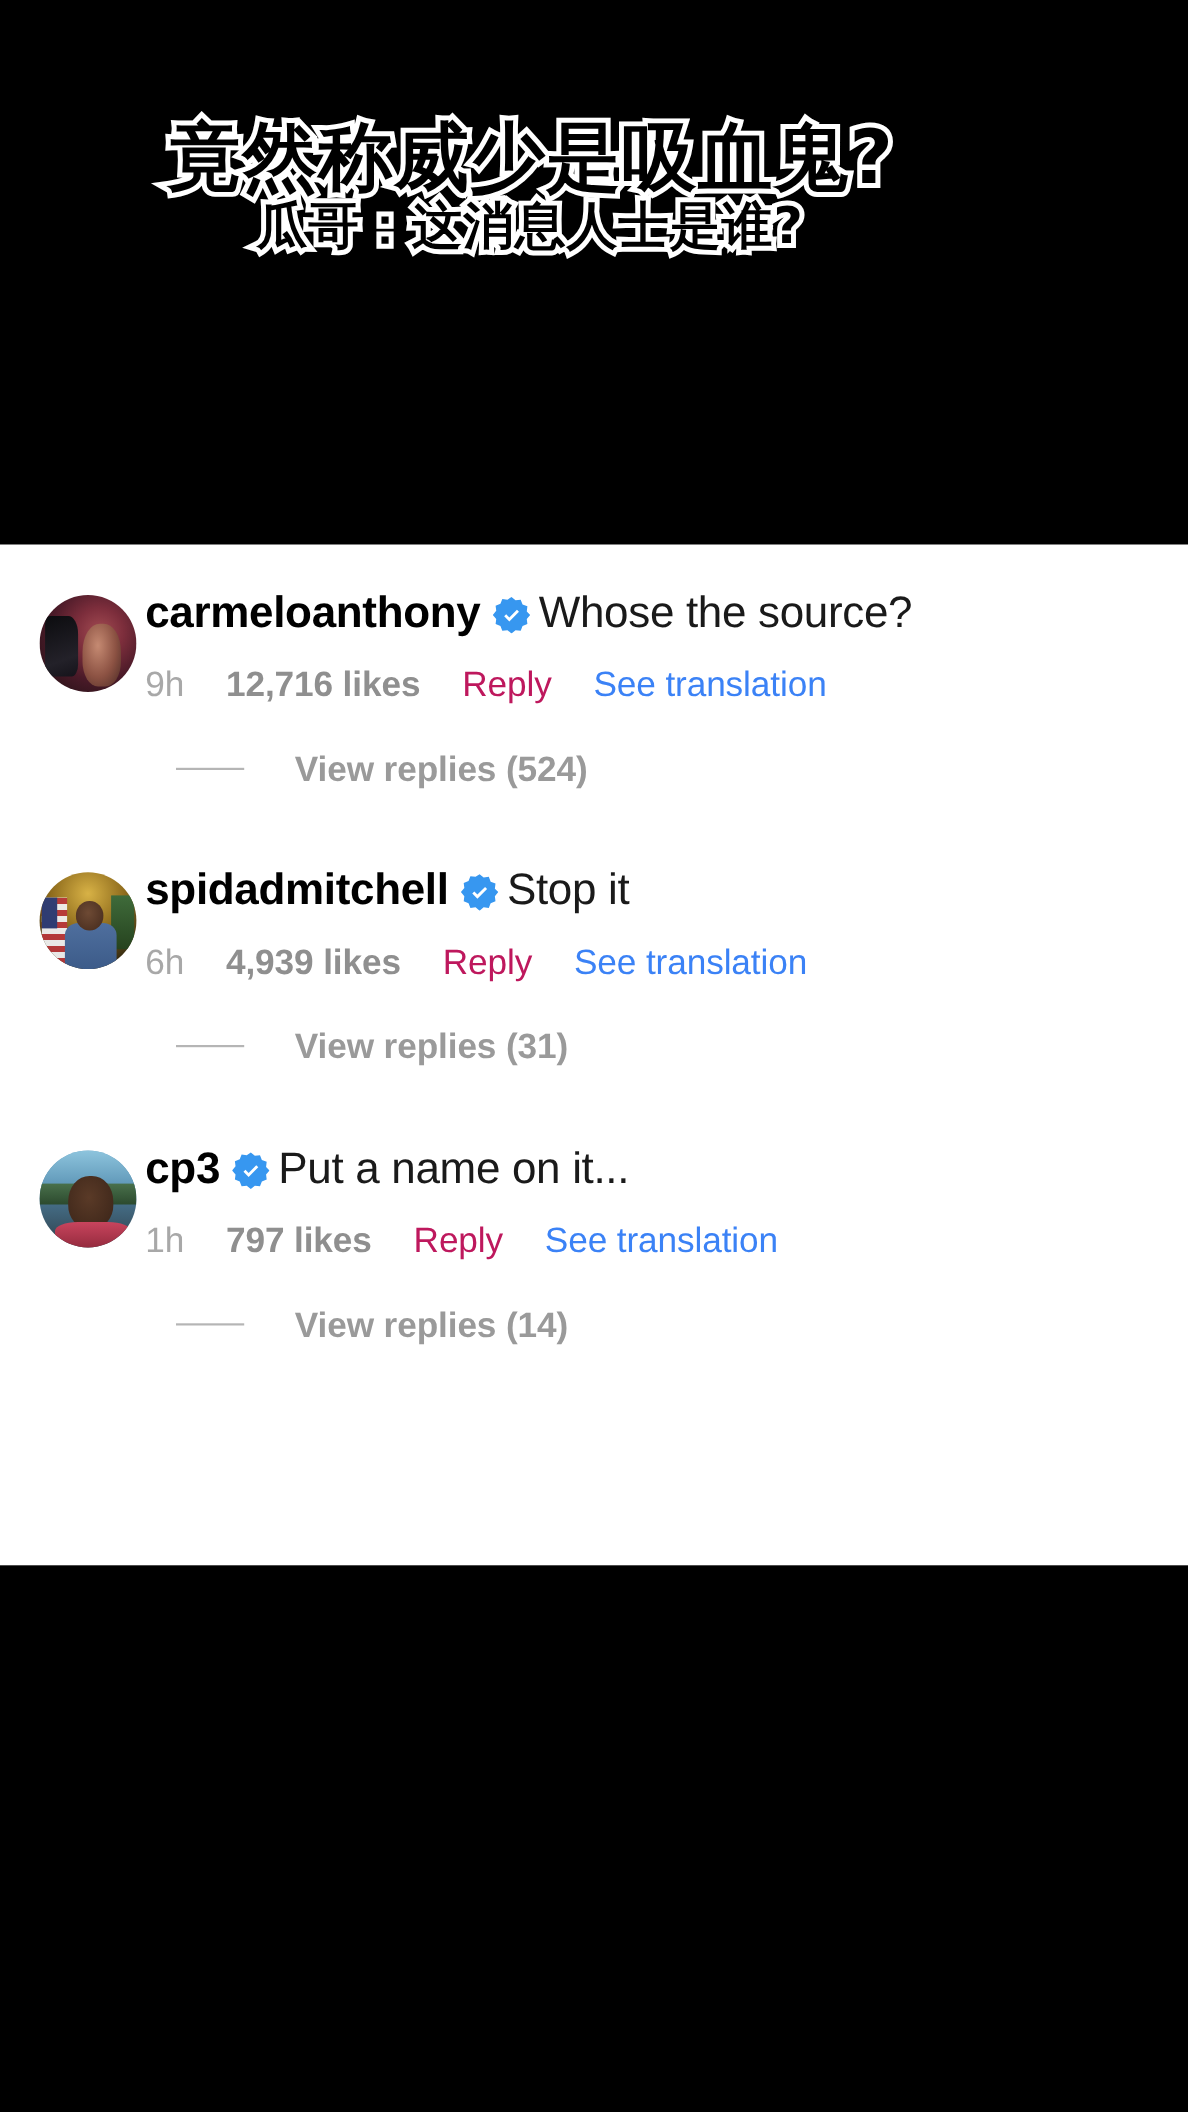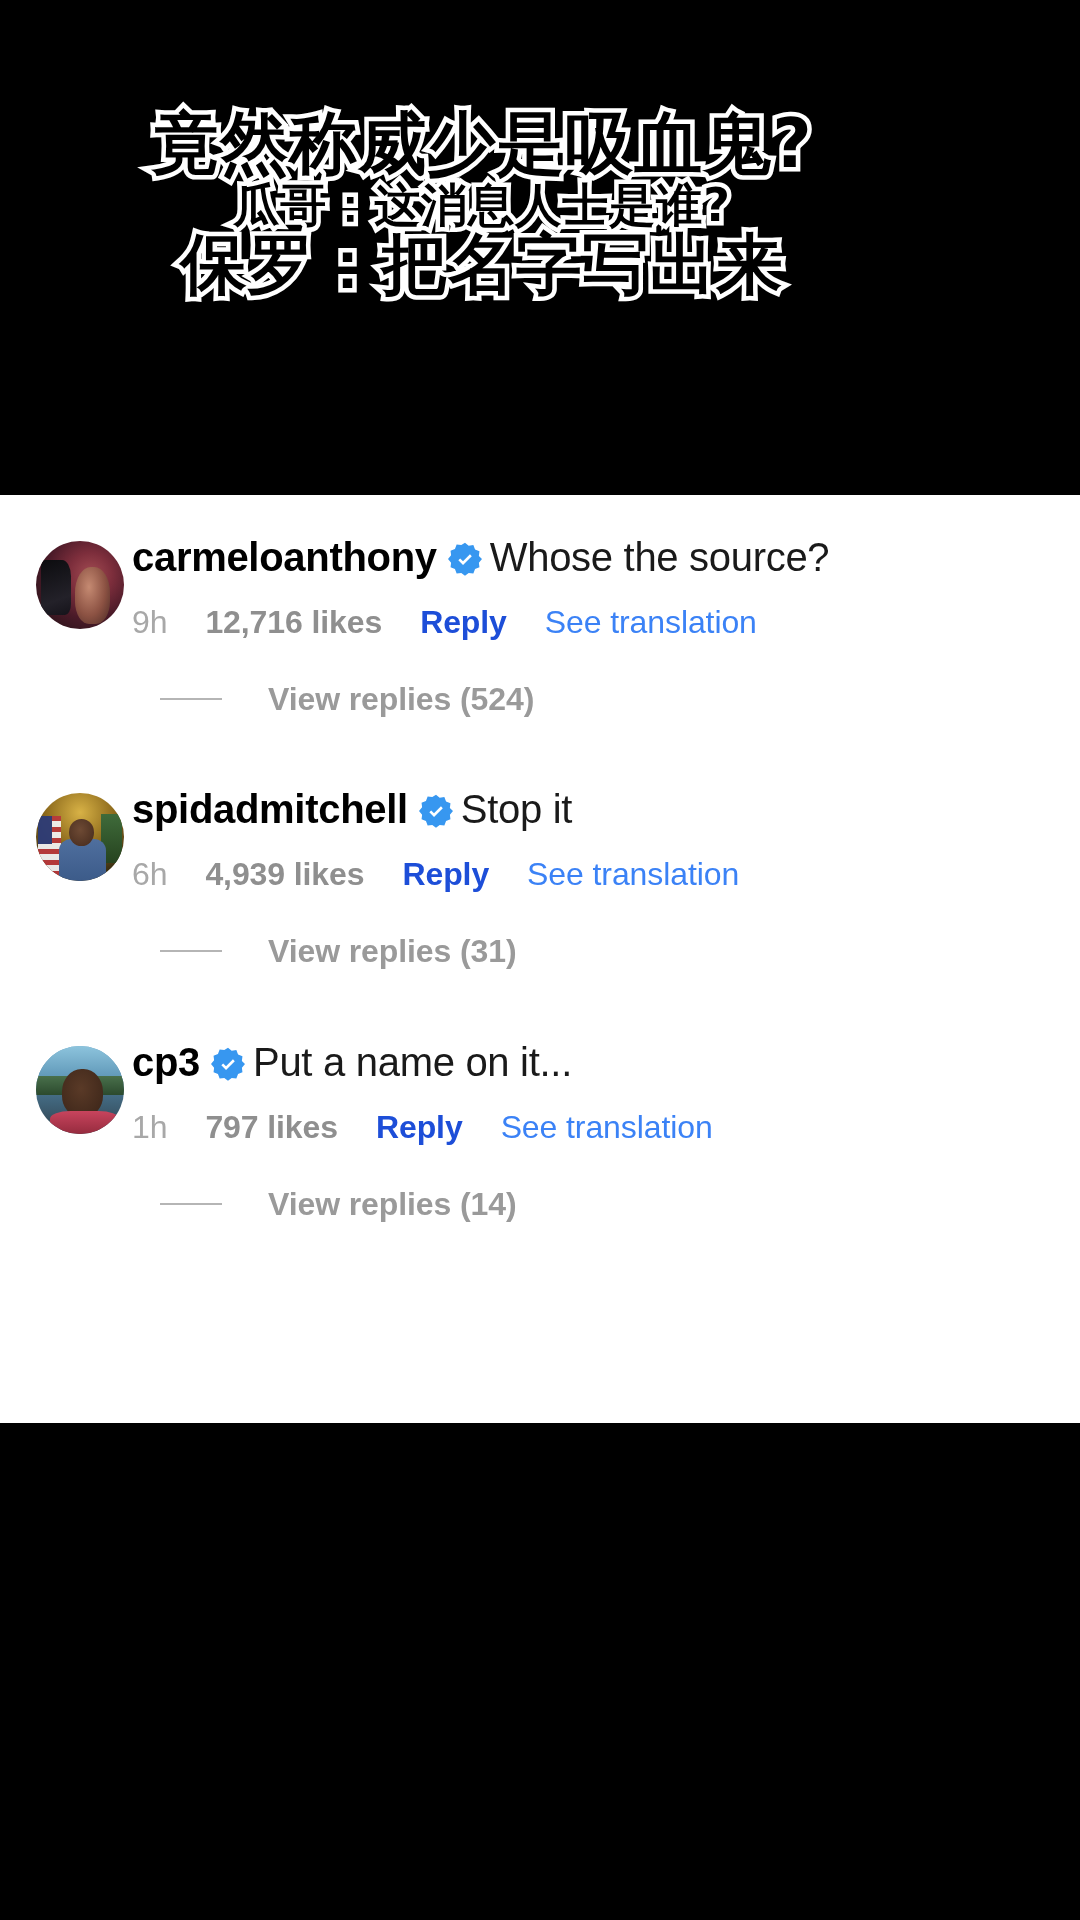--- a/index.html
+++ b/index.html
@@ -221,21 +221,21 @@
   .meta-row {
     display: flex;
     align-items: baseline;
     margin-top: 24px;
     color: #9a9a9a;
     font-size: 32px;
     letter-spacing: -0.1px;
   }
   .meta-item { margin-right: 38px; white-space: nowrap; }
   .meta-item.likes { font-weight: 700; color: #8f8f8f; }
-  .meta-item.reply { font-weight: 700; color: #1d4ed8; }
+  .meta-item.reply { font-weight: 400; color: #be185d; }
   .meta-item.translate { font-weight: 400; color: #3b82f6; }
   .meta-item.time { color: #a8a8a8; font-weight: 400; }
 
   .replies-row {
     display: flex;
     align-items: center;
     margin-top: 40px;
     margin-left: 160px;
   }
   .replies-dash {
@@ -256,21 +256,20 @@
   .c1 { position: absolute; top: 40px; left: 0; width: 100%; }
   .c2 { position: absolute; top: 292px; left: 0; width: 100%; }
   .c3 { position: absolute; top: 545px; left: 0; width: 100%; }
 </style>
 </head>
 <body>
 
 <div class="title-block">
   <span class="title-line l1">竟然称威少是吸血鬼?</span>
   <span class="title-line l2">瓜哥：这消息人士是谁?</span>
-  <span class="title-line l3">保罗：把名字写出来</span>
 </div>
 
 <div class="panel">
 
   <div class="comment c1">
     <div class="comment-main">
       <div class="avatar-wrap">
         <div class="avatar a1"></div>
       </div>
       <div class="comment-body">

